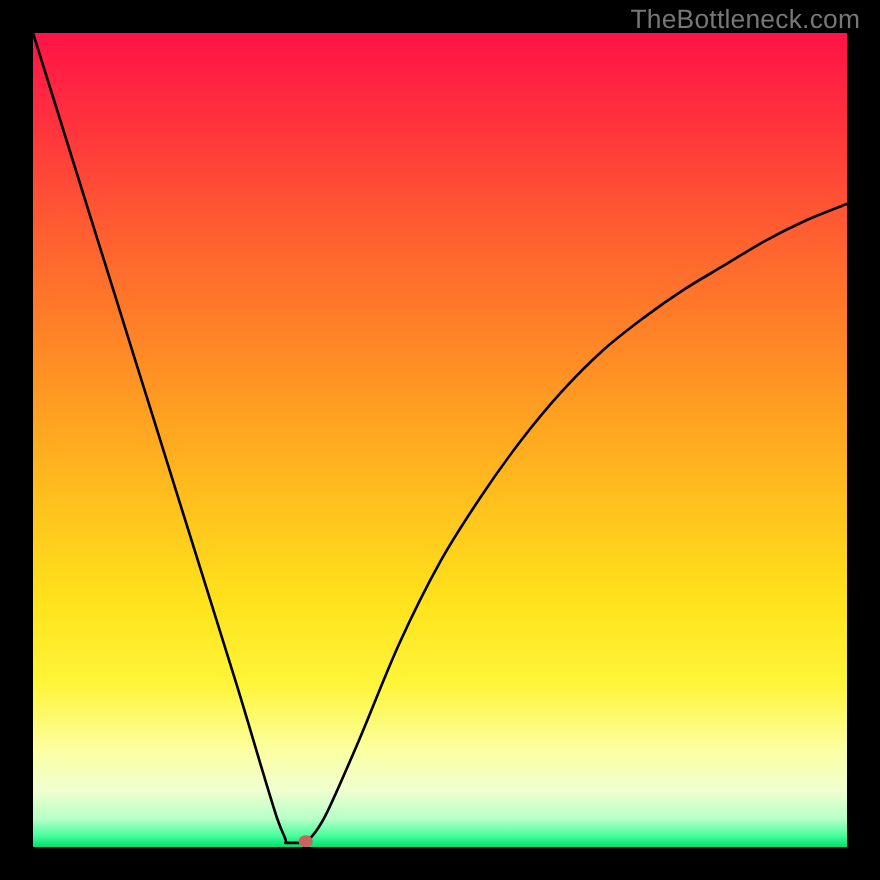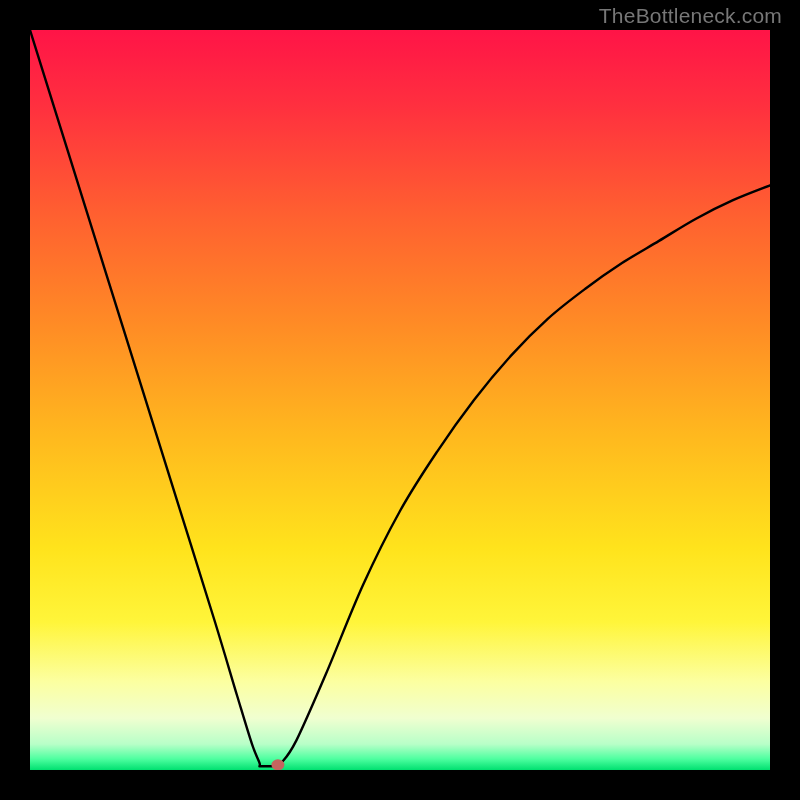--- a/index.html
+++ b/index.html
@@ -15,21 +15,21 @@
     position: relative;
     width: 800px;
     height: 800px;
     background: #000;
   }
   .watermark {
     position: absolute;
     top: 4px;
     right: 18px;
     color: #777;
-    font-size: 21px;
+    font-size: 24px;
     letter-spacing: 0.2px;
     user-select: none;
     z-index: 20;
   }
   .plot-wrap {
     position: absolute;
     left: 30px;
     top: 30px;
     width: 740px;
     height: 740px;

